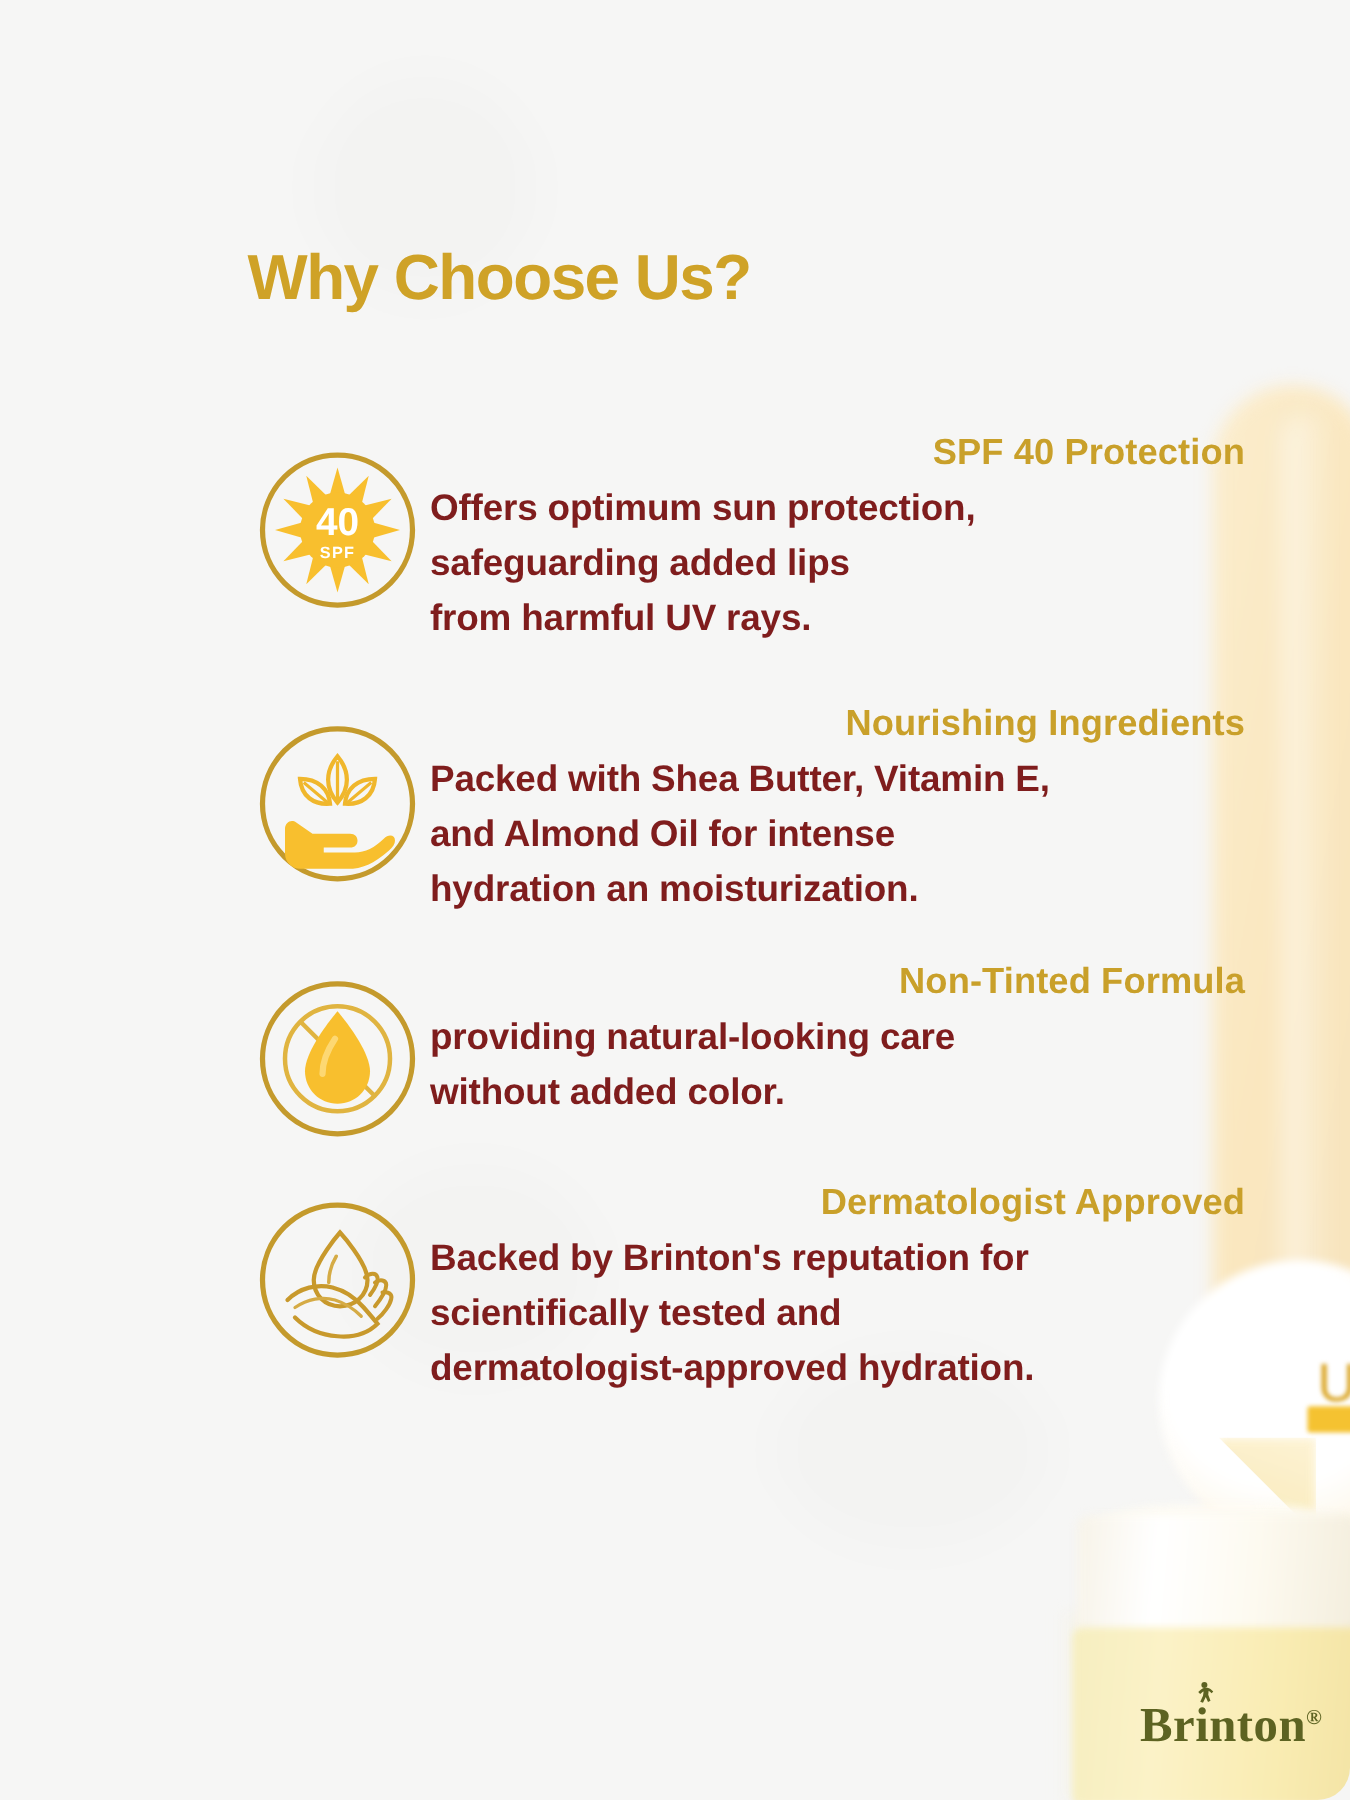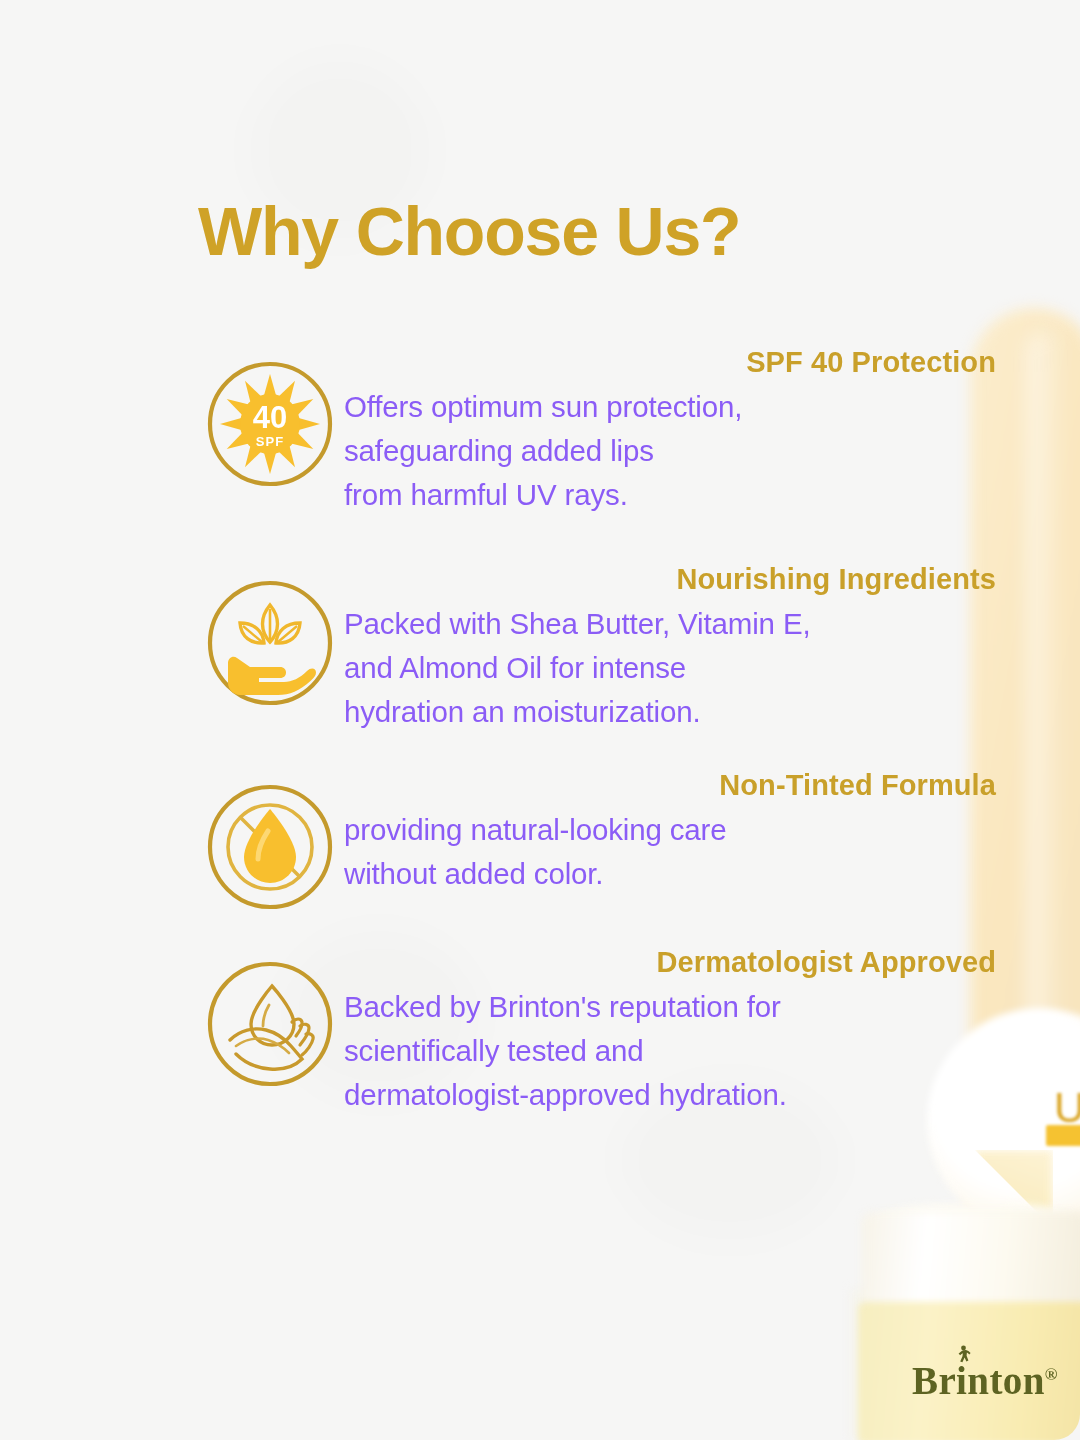--- a/index.html
+++ b/index.html
@@ -119,21 +119,21 @@
     filter:blur(.4px);
   }
 
   
   .wm { position:absolute; border-radius:50%; filter:blur(18px); }
 
   
   .page-title {
     position:absolute;
     left:198px; top:192px;
-    font-size:68px;
+    font-size:51px;
     font-weight:700;
     color:#cfa227;
     letter-spacing:-1.2px;
     white-space:nowrap;
   }
 
   .features { position:absolute; left:196px; top:338px; width:800px; }
 
   .feature {
     position:relative;
@@ -161,22 +161,22 @@
     font-size:29px;
     font-weight:600;
     color:#c9a02a;
     margin-bottom:6px;
     letter-spacing:.1px;
     text-align:right;
   }
   .feature-desc {
     font-size:29.5px;
     line-height:44px;
-    color:#8b5cf6;
-    font-weight:400;
+    color:#7f1d1d;
+    font-weight:700;
     letter-spacing:-.15px;
   }
   .feature-desc span { display:block; white-space:nowrap; }
 
   
   .feature:nth-child(1) .icon-wrap { padding-top:22px; }
   .feature:nth-child(2) .icon-wrap { padding-top:24px; }
   .feature:nth-child(3) .icon-wrap { padding-top:22px; }
   .feature:nth-child(4) .icon-wrap { padding-top:22px; }
 </style>

